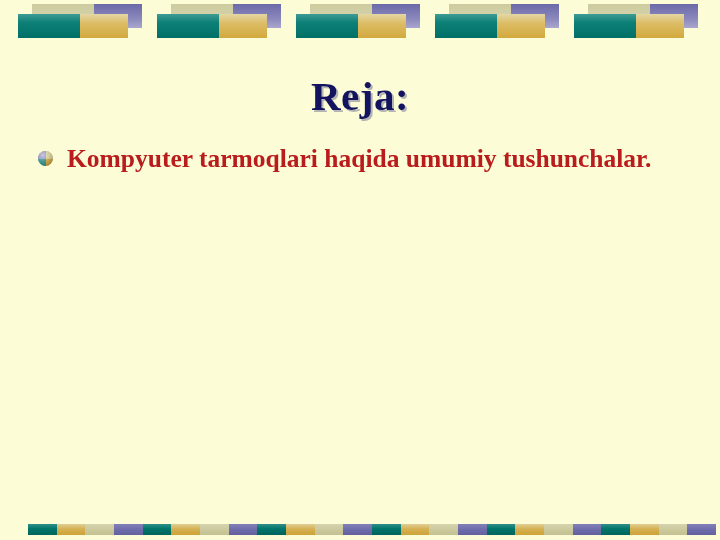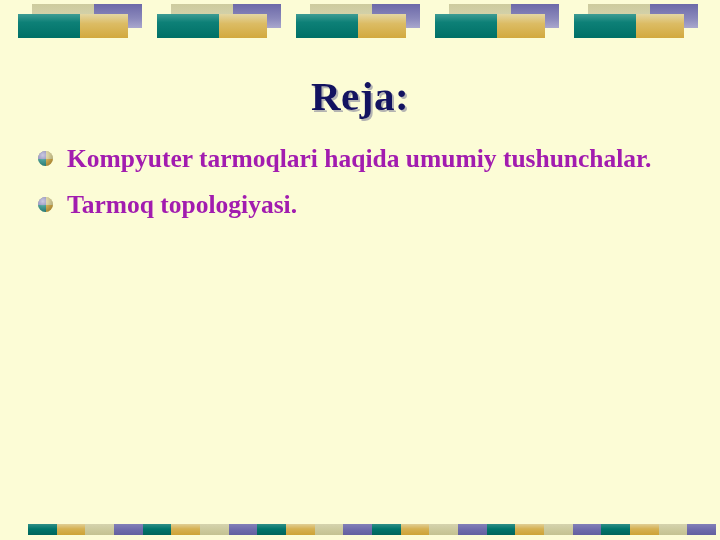--- a/index.html
+++ b/index.html
@@ -145,21 +145,21 @@
     position: absolute;
     left: 0; top: 0;
     width: 100%; height: 100%;
     border-radius: 50%;
     background: radial-gradient(circle at 32% 28%, rgba(255,255,255,0.55) 0%, rgba(255,255,255,0.12) 38%, rgba(0,0,0,0.18) 78%, rgba(0,0,0,0.38) 100%);
   }
   .bullet-text {
     flex: 1 1 auto;
     font-size: 25.5px;
     font-weight: bold;
-    color: #a21caf;
+    color: #b91c1c;
     line-height: 1.30;
     text-align: justify;
     text-justify: inter-word;
   }
   .bullet-text.nojustify { text-align: left; }
 </style>
 </head>
 <body>
 
 <div class="slide">
@@ -225,30 +225,20 @@
       <div class="bullet-marker">
         <div class="q q1"></div>
         <div class="q q2"></div>
         <div class="q q3"></div>
         <div class="q q4"></div>
         <div class="gloss"></div>
       </div>
       <div class="bullet-text">Kompyuter tarmoqlari haqida umumiy tushunchalar.</div>
     </div>
 
-    <div class="bullet-row">
-      <div class="bullet-marker">
-        <div class="q q1"></div>
-        <div class="q q2"></div>
-        <div class="q q3"></div>
-        <div class="q q4"></div>
-        <div class="gloss"></div>
-      </div>
-      <div class="bullet-text nojustify">Tarmoq topologiyasi.</div>
-    </div>
 
 
   </div>
 
   <div class="bottom-band">
     <div class="bot-strip" id="bot-strip">
         <div class="bot-seg teal" style="flex: 1 1 0px;"></div>
         <div class="bot-seg gold" style="flex: 1 1 0px;"></div>
         <div class="bot-seg khaki" style="flex: 1 1 0px;"></div>
         <div class="bot-seg purple" style="flex: 1 1 0px;"></div>

